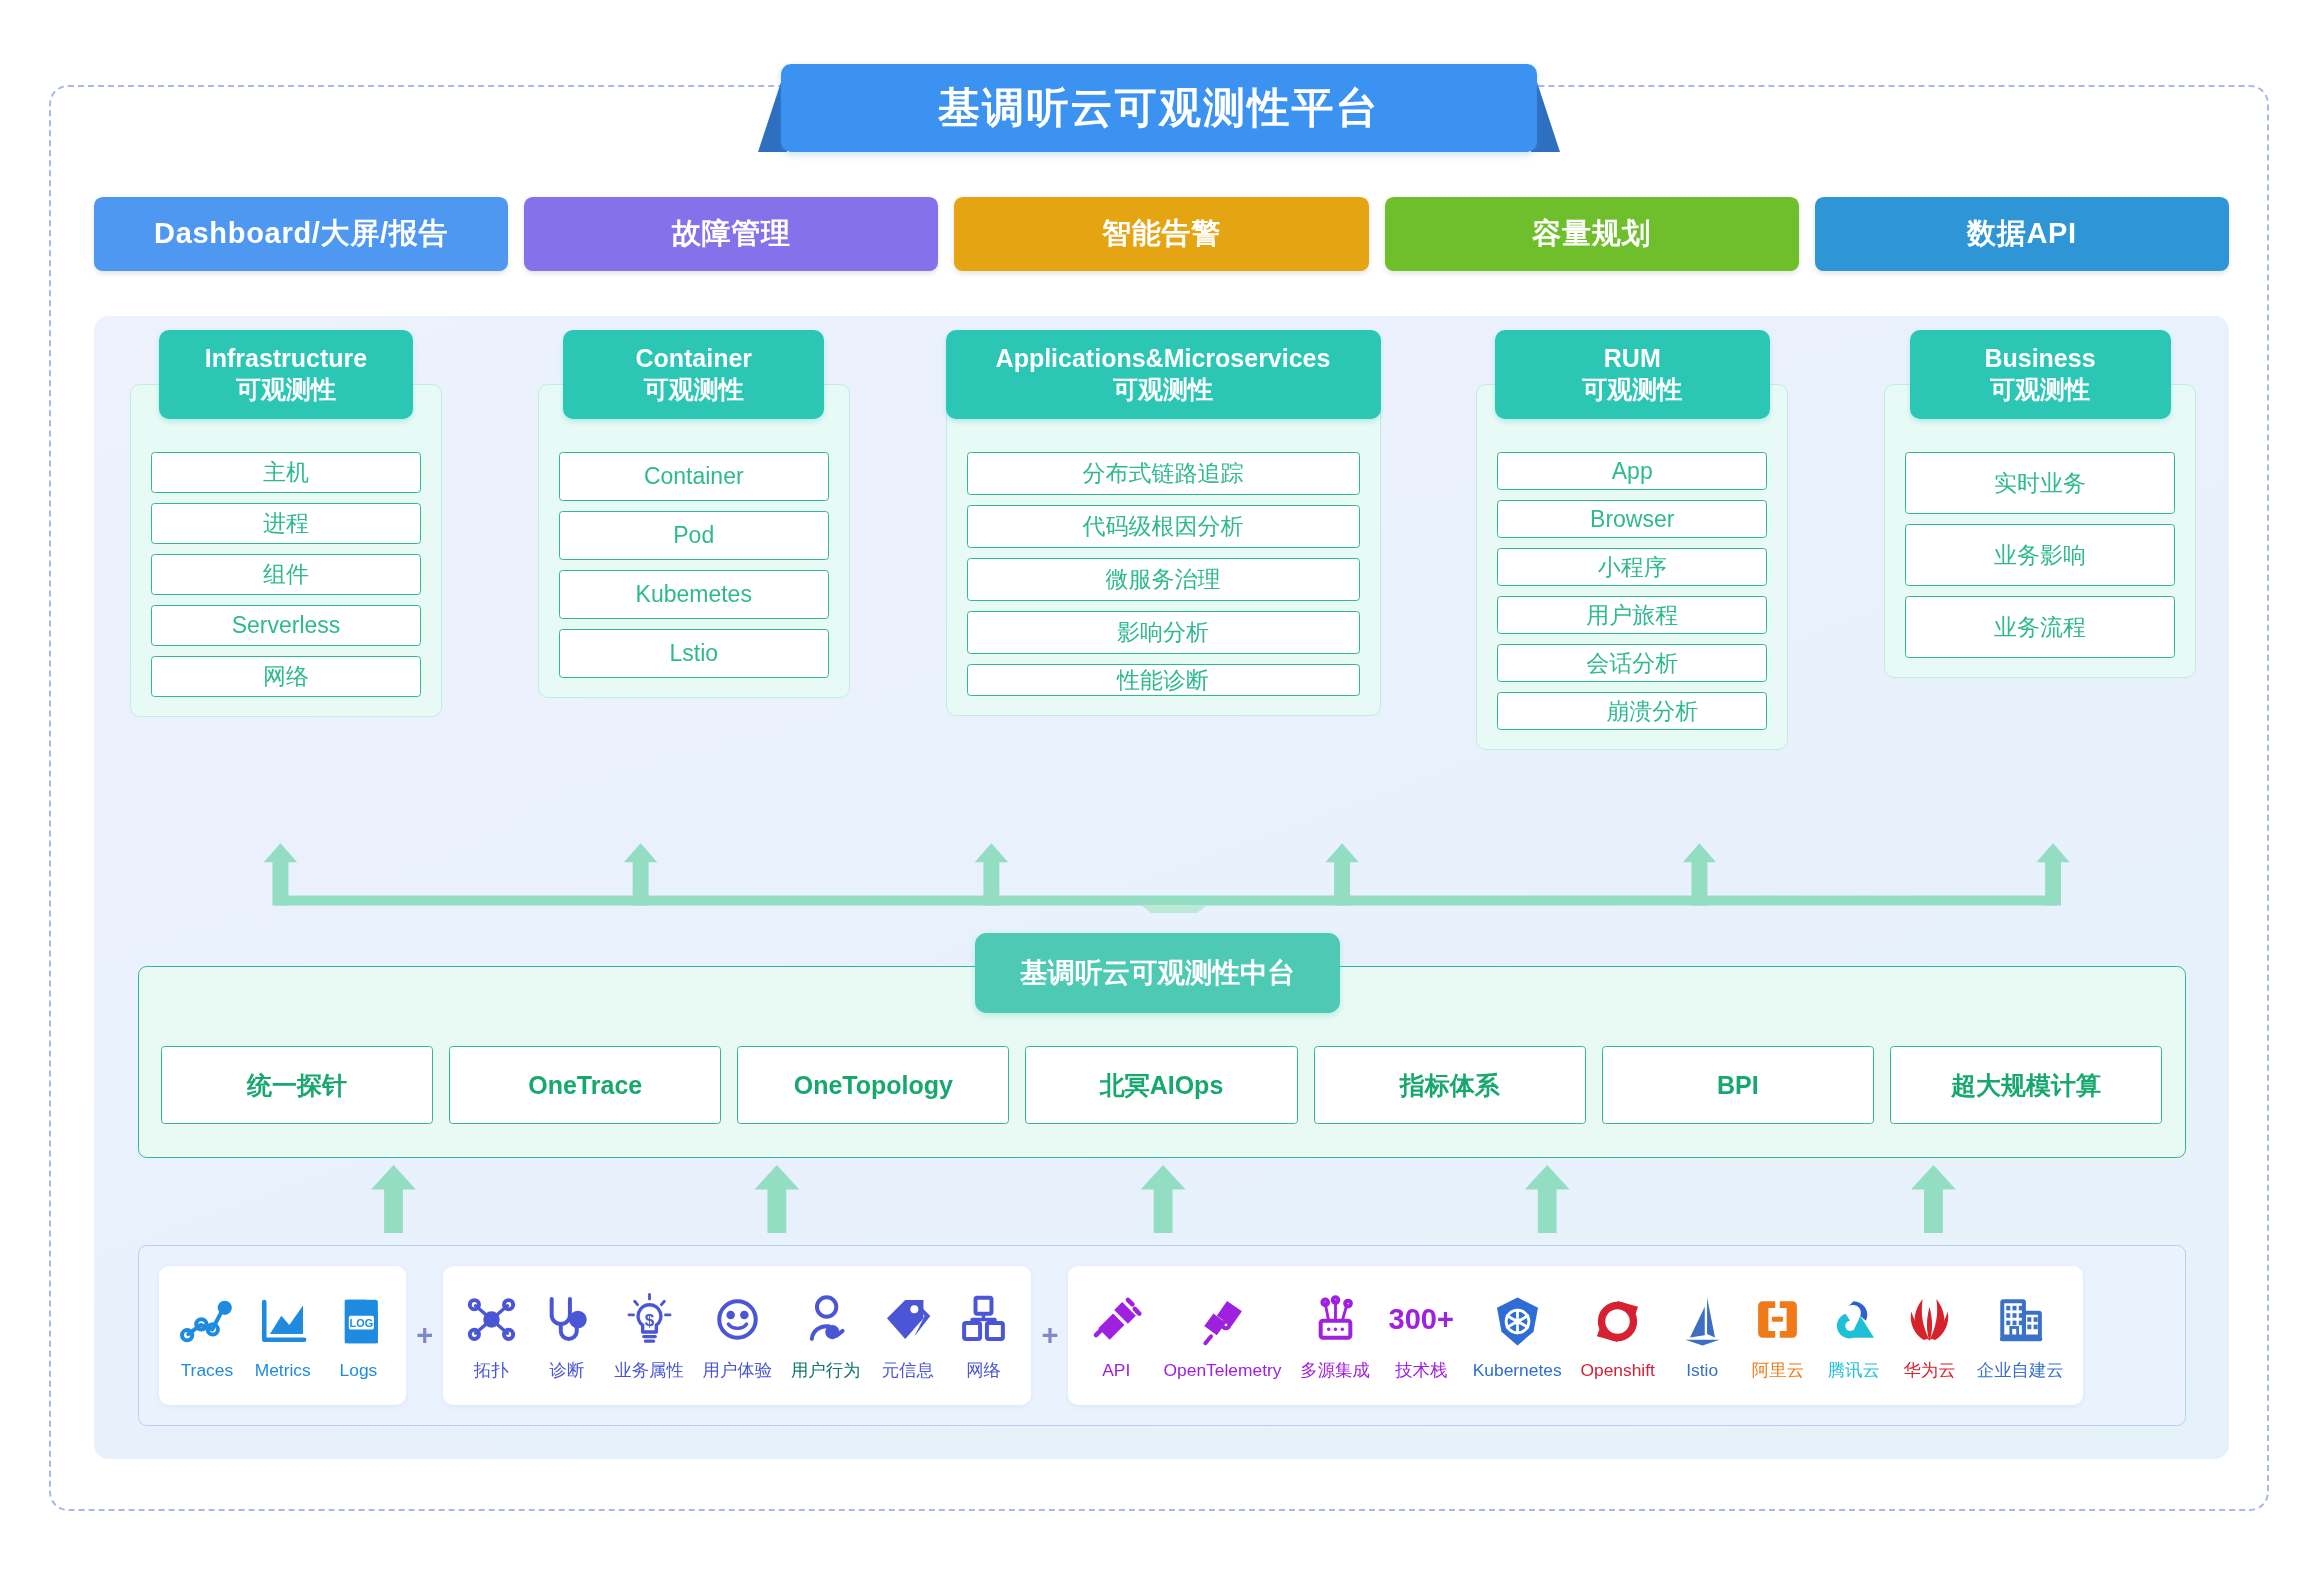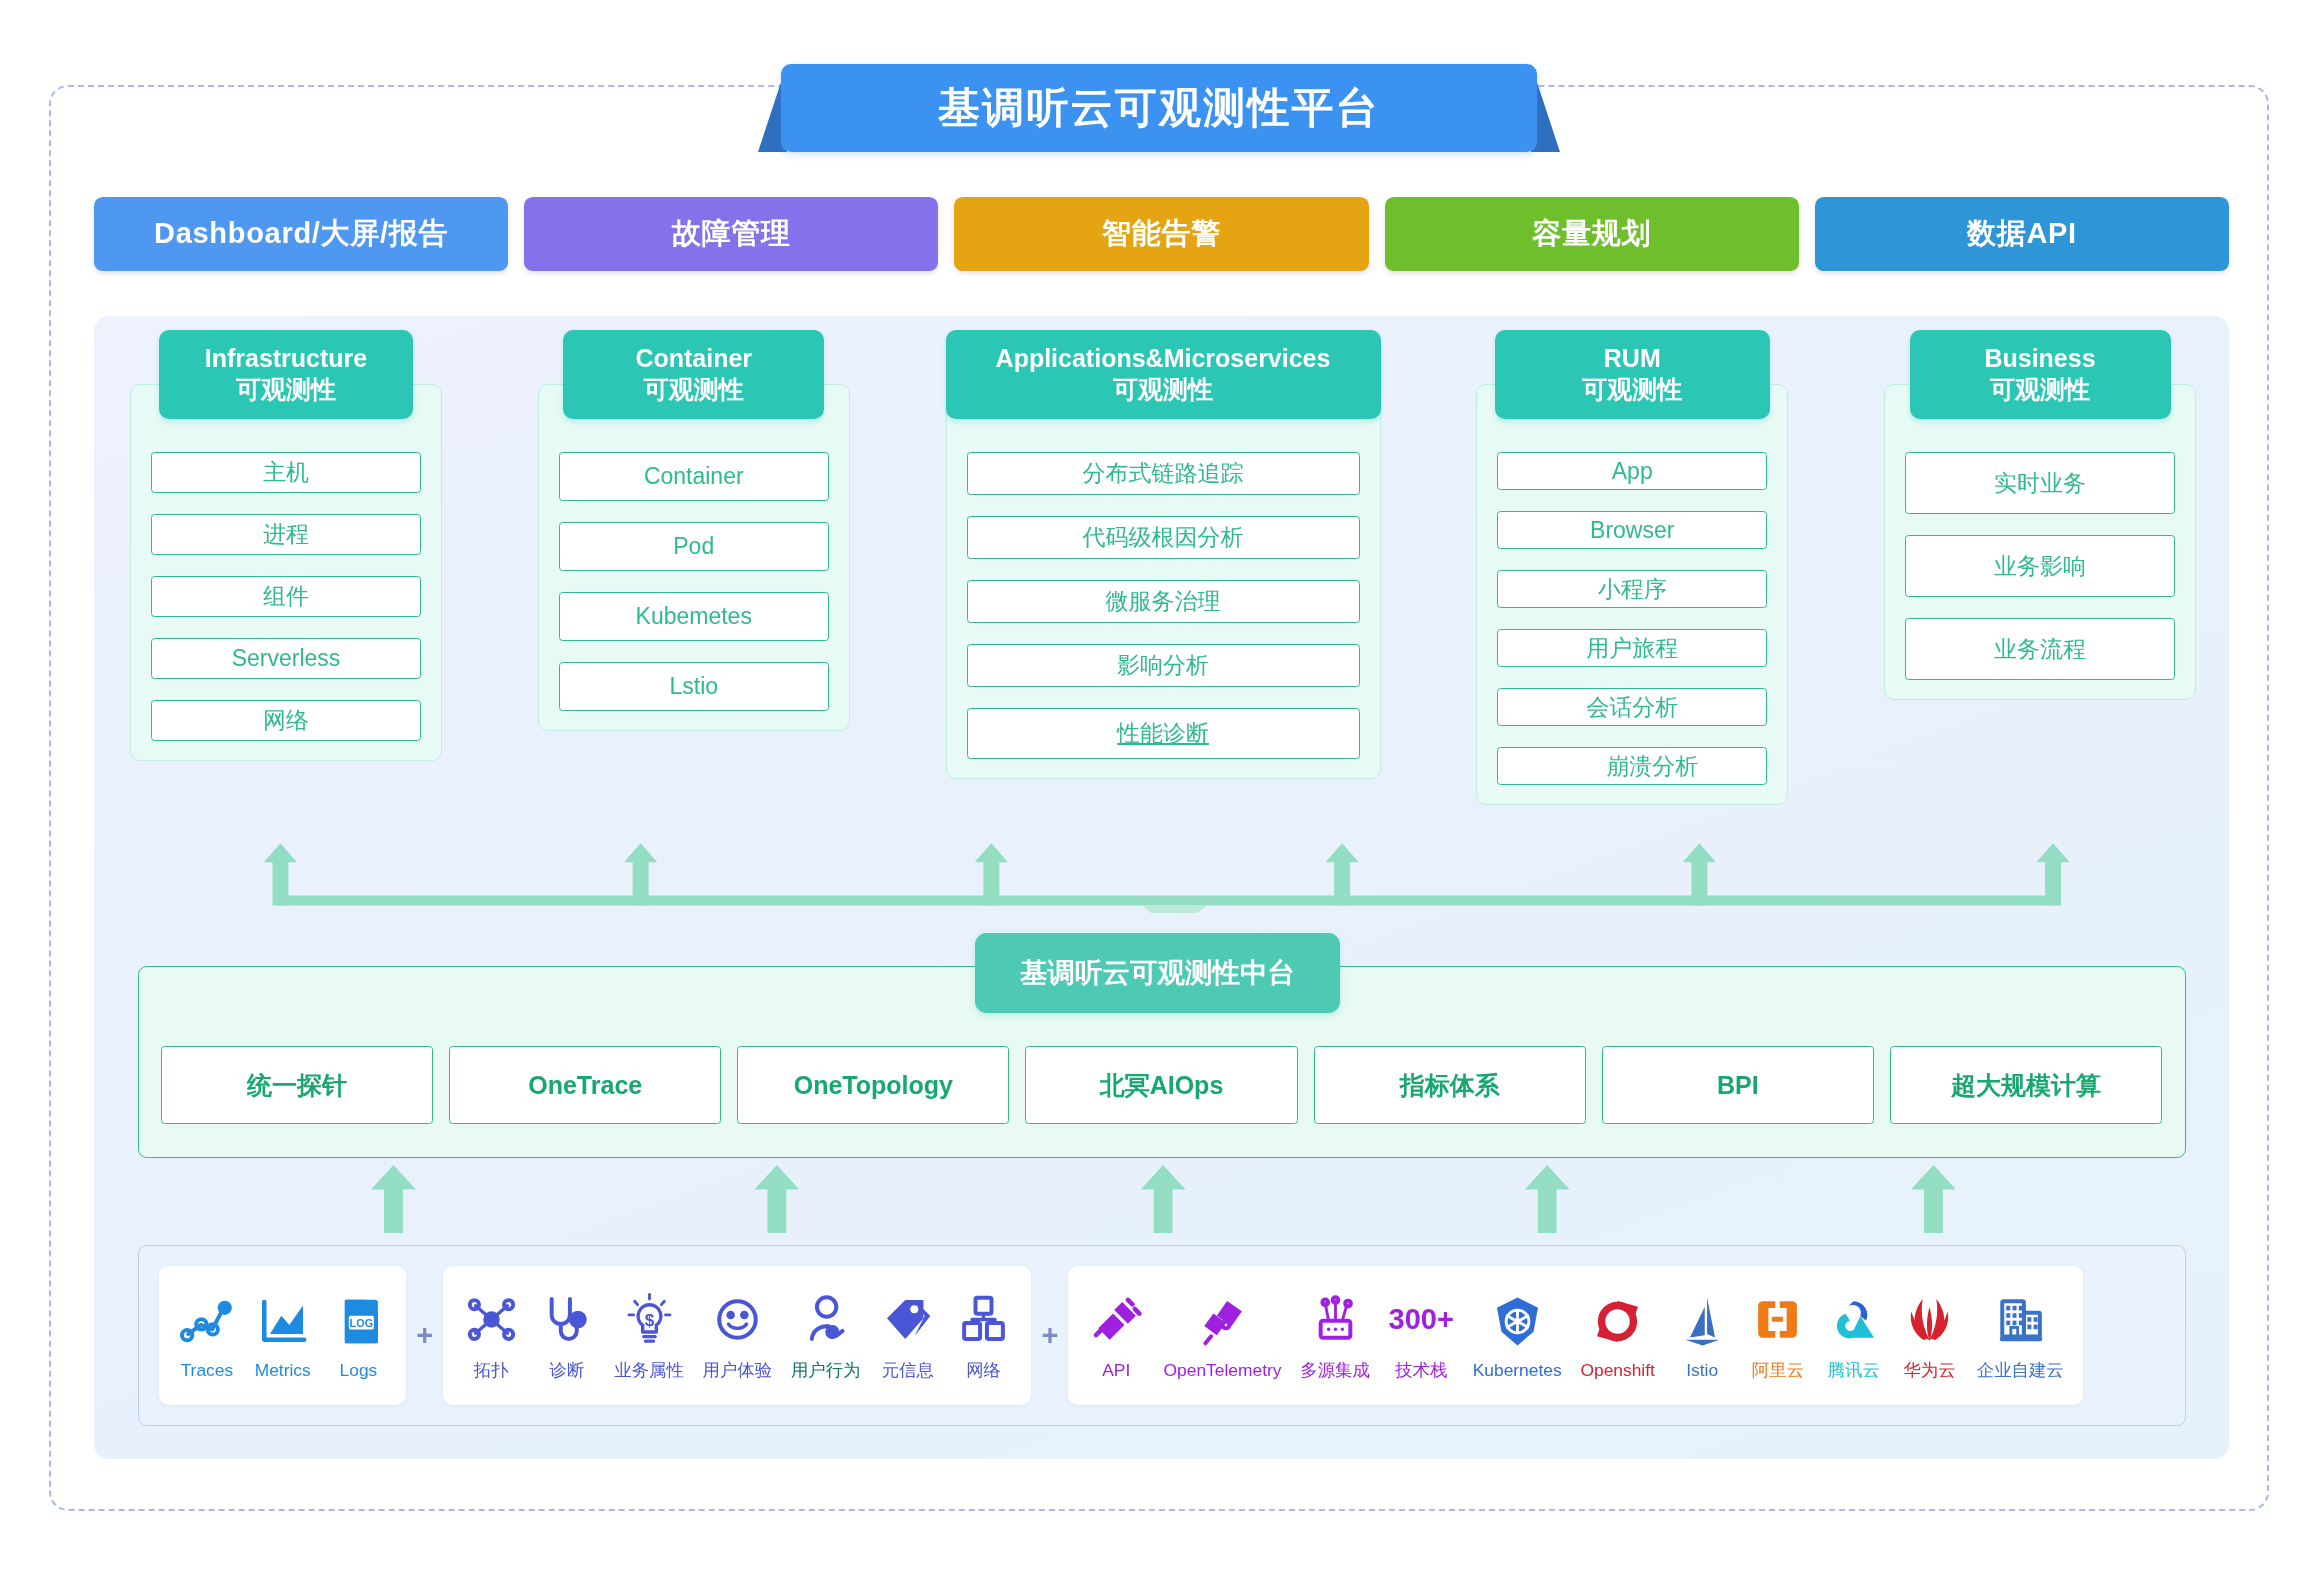--- a/index.html
+++ b/index.html
@@ -89,21 +89,21 @@
   }
   .pillar-head .en { display: block; font-size: 25px; font-weight: bold; white-space: nowrap; }
   .pillar-head .cn { display: block; font-size: 25px; font-weight: bold; }
   .pillar-body {
     position: absolute; left: 0; top: 54px;
     width: 100%;
     background: #E8FAF6;
     border: 1.4px solid #BFEDE2;
     border-radius: 10px;
     padding: 67px 20px 19px;
-    display: flex; flex-direction: column; gap: 21px;
+    display: flex; flex-direction: column; gap: 10px;
     z-index: 1;
   }
   .pillar-item {
     background: #fff;
     border: 1.4px solid #2FB98F;
     border-radius: 3.6px;
     color: #2FB98F;
     font-size: 23px; font-weight: 500;
     display: flex; align-items: center; justify-content: center;
     white-space: nowrap;
@@ -234,21 +234,21 @@
         <span class="en">Container</span>
         <span class="cn">可观测性</span>
       </div>
     </div>
     <div class="pillar" style="width: 435px;">
       <div class="pillar-body">
         <div class="pillar-item" style="height: 43px;">分布式链路追踪</div>
         <div class="pillar-item" style="height: 43px;">代码级根因分析</div>
         <div class="pillar-item" style="height: 43px;">微服务治理</div>
         <div class="pillar-item" style="height: 43px;">影响分析</div>
-        <div class="pillar-item" style="height: 51px; text-decoration: underline;">性能诊断</div>
+        <div class="pillar-item" style="height: 32px;">性能诊断</div>
       </div>
       <div class="pillar-head" style="width: 435px;">
         <span class="en">Applications&amp;Microservices</span>
         <span class="cn">可观测性</span>
       </div>
     </div>
     <div class="pillar" style="width: 312px;">
       <div class="pillar-body">
         <div class="pillar-item" style="height: 38px;">App</div>
         <div class="pillar-item" style="height: 38px;">Browser</div>

